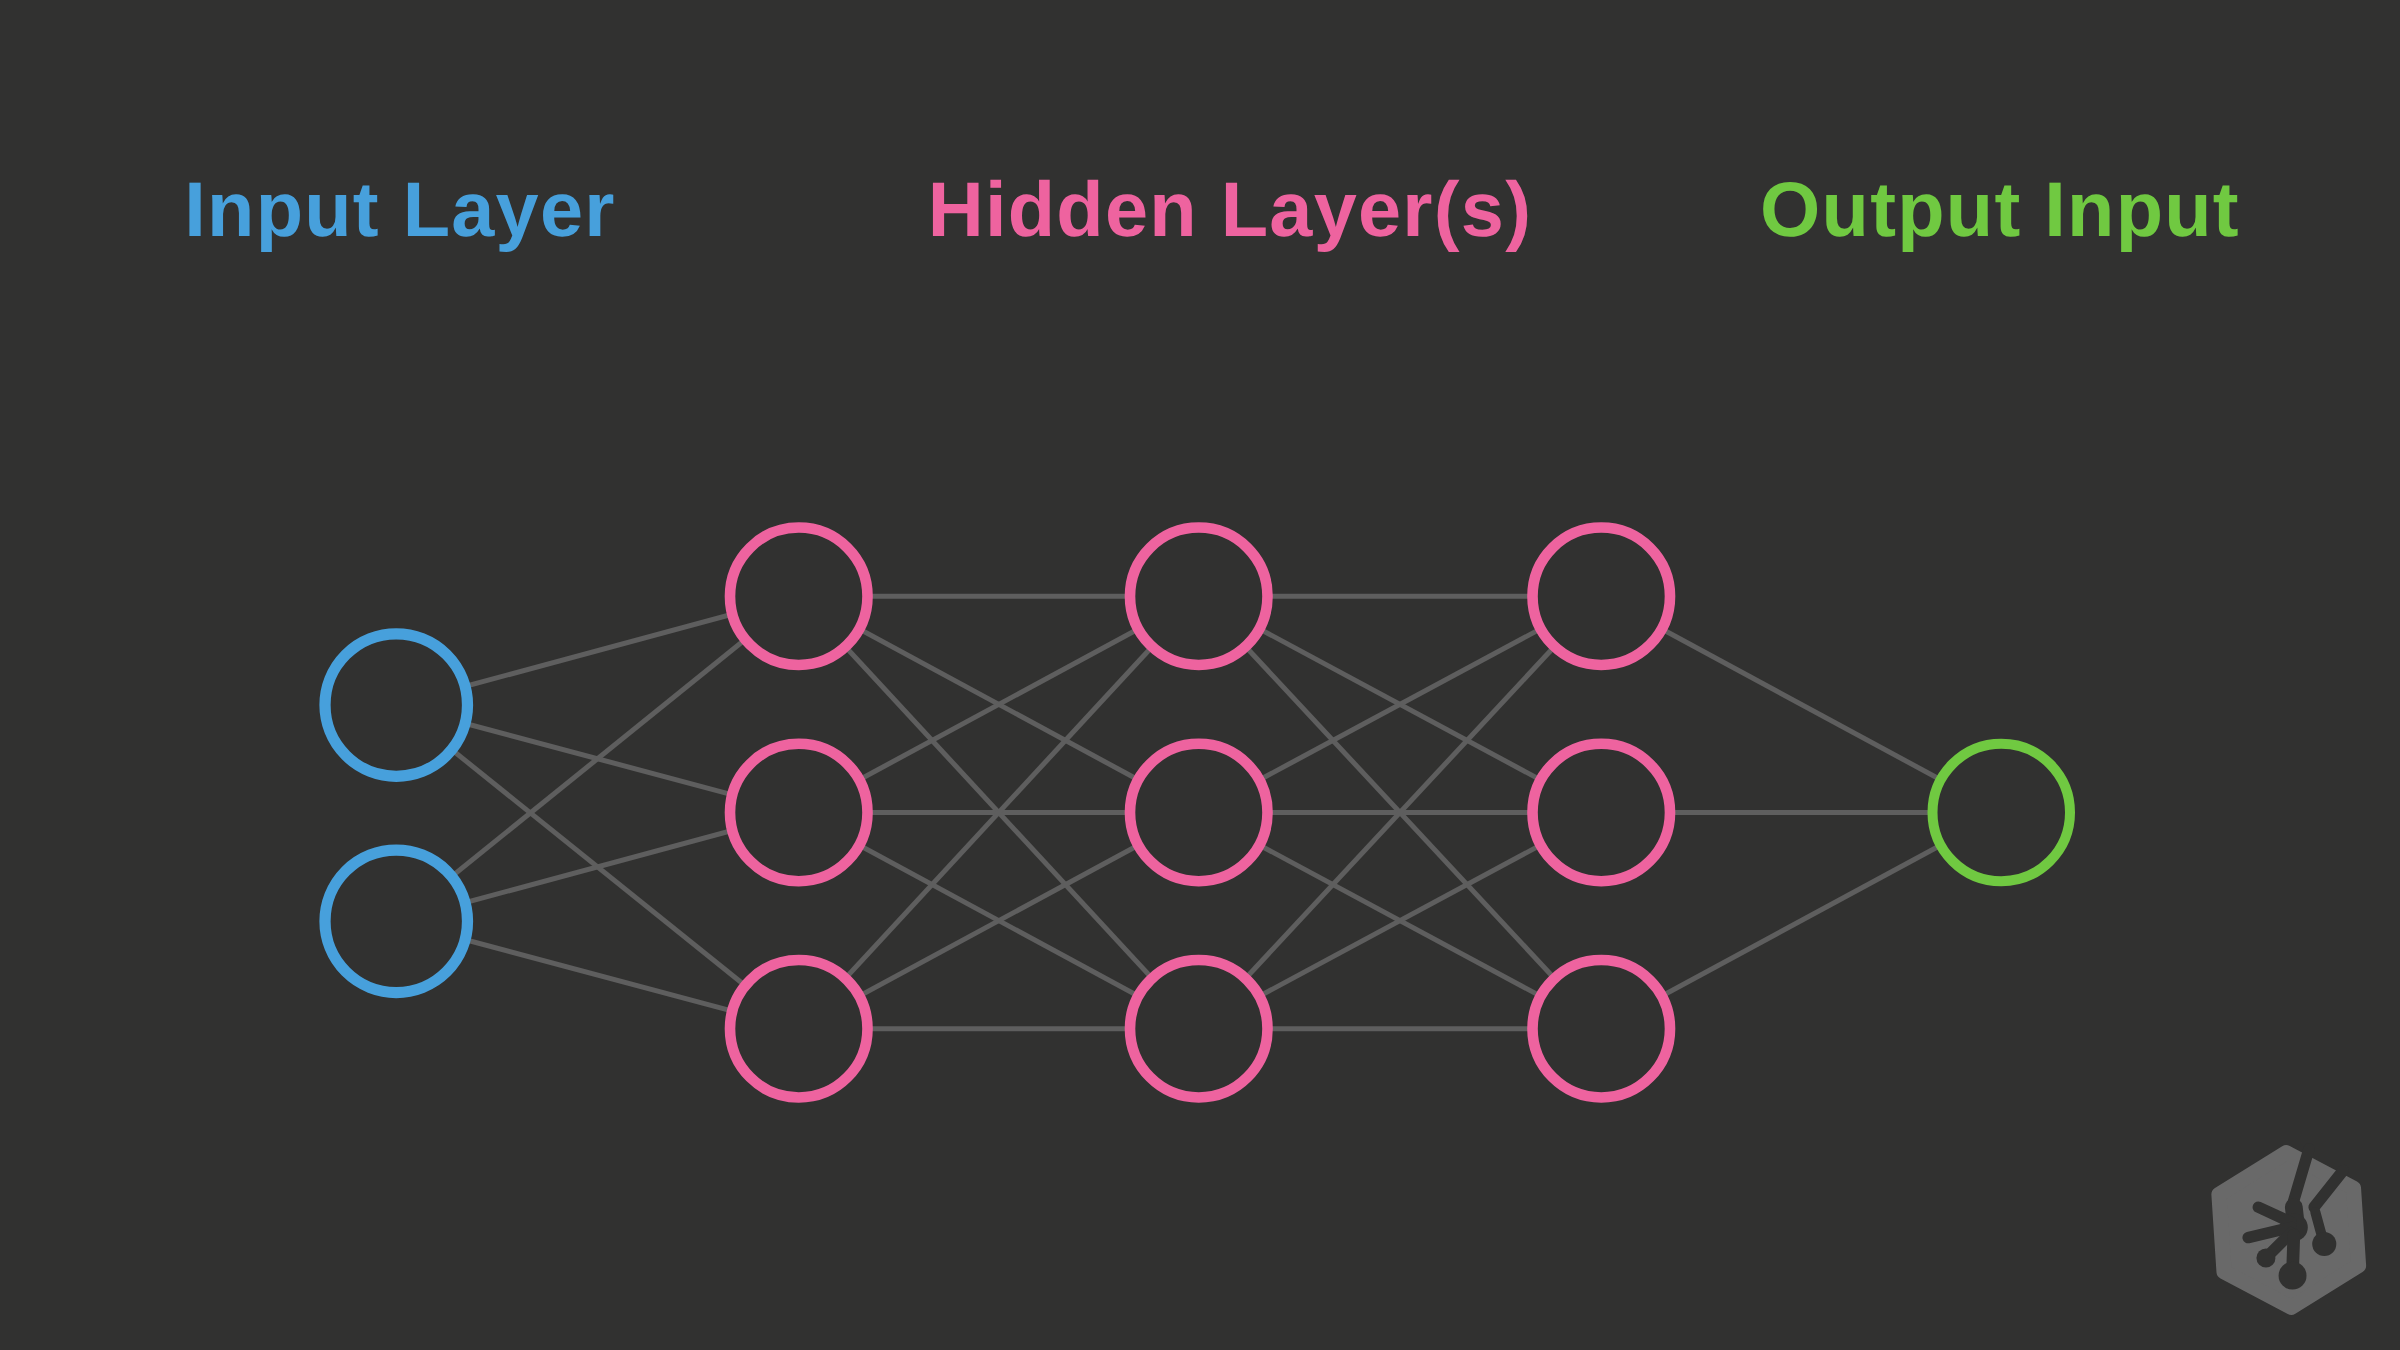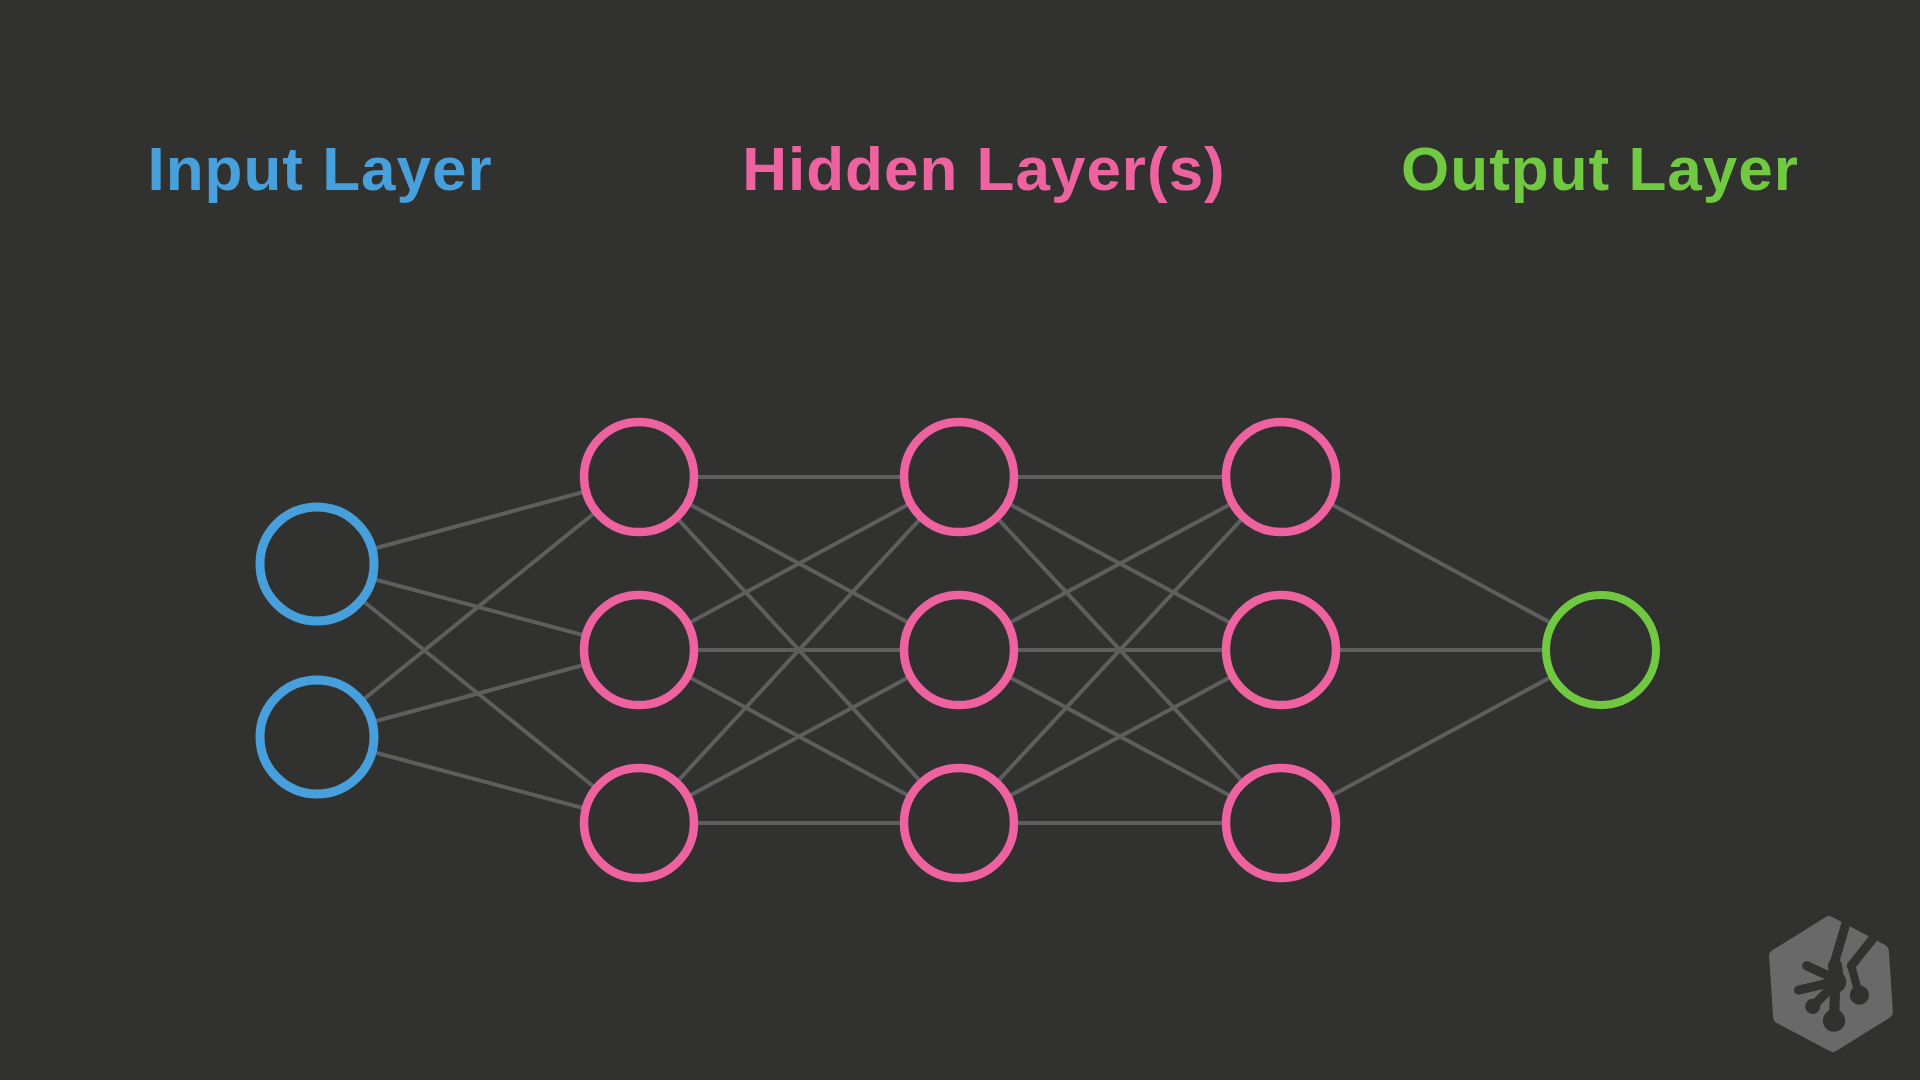--- a/index.html
+++ b/index.html
@@ -78,21 +78,21 @@
       <circle cx="959" cy="650" r="55" fill="#313130" stroke="#ee639f" stroke-width="8.5"></circle>
       <circle cx="959" cy="823" r="55" fill="#313130" stroke="#ee639f" stroke-width="8.5"></circle>
       <circle cx="1281" cy="477" r="55" fill="#313130" stroke="#ee639f" stroke-width="8.5"></circle>
       <circle cx="1281" cy="650" r="55" fill="#313130" stroke="#ee639f" stroke-width="8.5"></circle>
       <circle cx="1281" cy="823" r="55" fill="#313130" stroke="#ee639f" stroke-width="8.5"></circle>
       <circle cx="1601" cy="650" r="55" fill="#313130" stroke="#70c941" stroke-width="8"></circle>
     </svg>
 
   <div class="layer-label" style="left: 320px; top: 138px; color: rgb(71, 160, 220);">Input Layer</div>
   <div class="layer-label" style="left: 956px; top: 138px; color: rgb(238, 99, 159); margin-left: 28px;">Hidden Layer(s)</div>
-  <div class="layer-label" style="left: 1600px; top: 138px; color: rgb(112, 201, 65);">Output Layer</div>
+  <div class="layer-label" style="left: 1600px; top: 138px; color: rgb(112, 201, 65);">Output Input</div>
 
   <svg id="logo-svg" viewBox="0 0 136 136" style="left: 1762px; top: 915px; width: 138px; height: 138px;">
     <g>
       <path id="logo-hex" d="M66,7 L119,35 L123,96 L70,129 L17,101 L13,40 Z" stroke-width="12" stroke-linejoin="round" fill="#696969" stroke="#696969"></path>
     </g>
     <g id="logo-cutout" fill="none" stroke-linecap="round">
       <path d="M84,4 L71,48" stroke-width="9" stroke="#313130"></path>
       <path d="M111,21 L88,50" stroke-width="9" stroke="#313130"></path>
       <path d="M72,50 L74,68" stroke-width="14" stroke="#313130"></path>
       <circle class="fillspot" cx="72" cy="66" r="11" stroke="none" fill="#313130"></circle>

